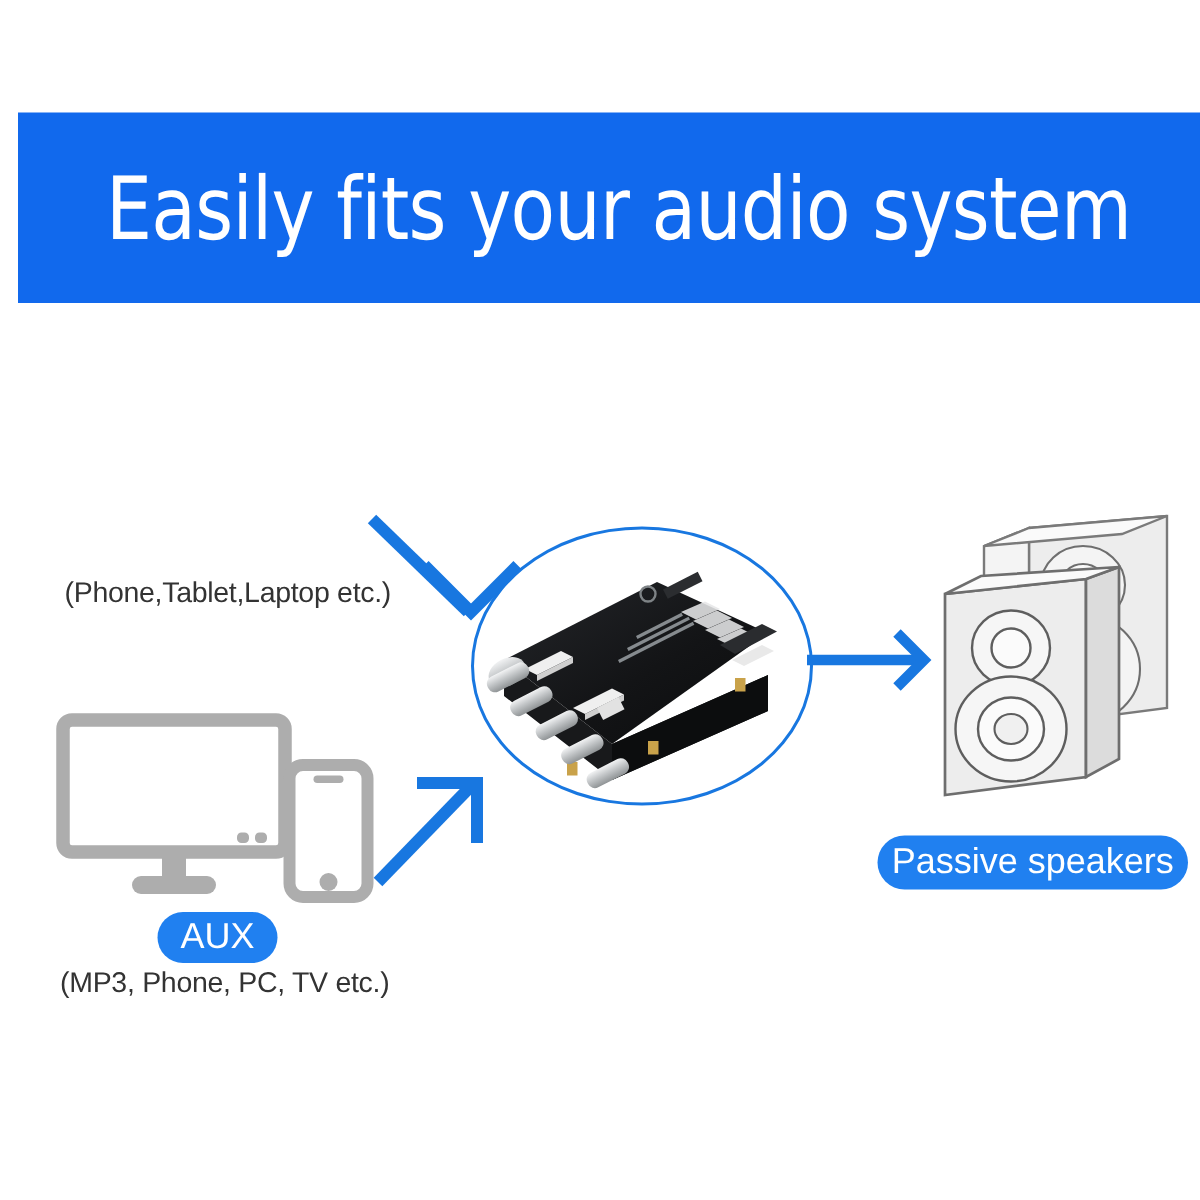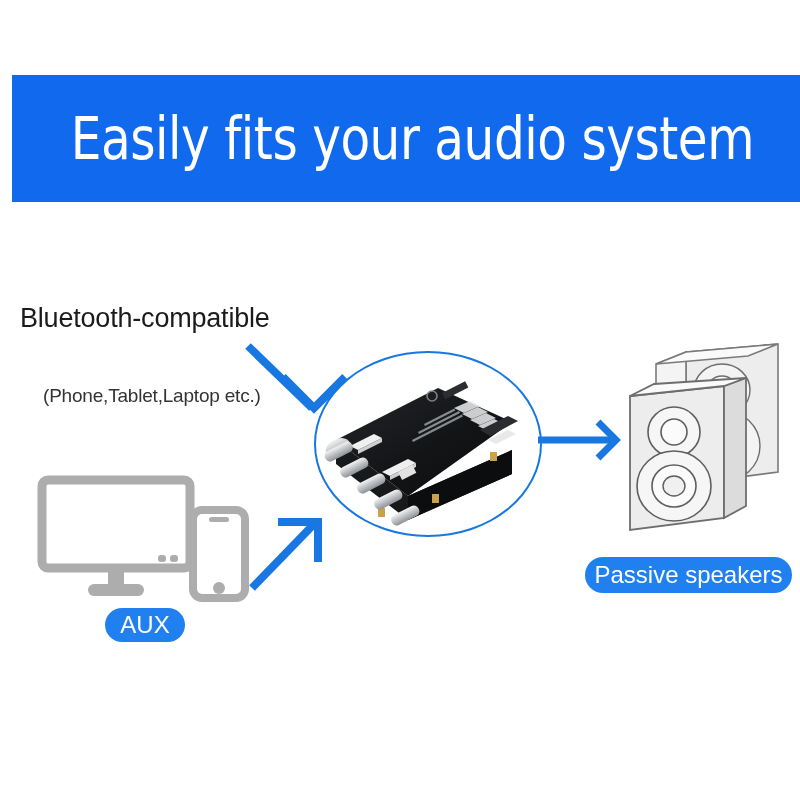--- a/index.html
+++ b/index.html
@@ -133,21 +133,20 @@
 </style>
 </head>
 <body>
 
 <div id="page">
 
   <div class="banner">
     <div class="banner-title">Easily fits your audio system</div>
   </div>
 
-  <div class="label-bt">Bluetooth-compatible</div>
 
   <div class="label-bt-sub">(Phone,Tablet,Laptop etc.)</div>
 
   <svg class="arrow" style="left:228px; top:338px;" width="112" height="112" viewBox="0 0 112 112">
     <g stroke="#1877E0" stroke-width="8" fill="none" stroke-linecap="butt">
       <line x1="8" y1="8" x2="72" y2="70"></line>
       <polyline points="30,70 74,70 74,26" fill="none" stroke-width="8" transform="rotate(45 74 70)"></polyline>
     </g>
   </svg>
 
@@ -284,14 +283,15 @@
       <ellipse cx="66" cy="152" rx="22" ry="21" fill="#FBFBFB" stroke="#5E5E5E" stroke-width="1.6"></ellipse>
       <ellipse cx="66" cy="152" rx="11" ry="10" fill="#F0F0F0" stroke="#5E5E5E" stroke-width="1.4"></ellipse>
     </g>
   </svg>
 
   <div class="chip chip-aux">AUX</div>
 
   <div class="chip chip-spk">Passive speakers</div>
 
 
+  <div class="label-aux-sub">(MP3, Phone, PC, TV etc.)</div>
 
 </div>
 
 </body></html>

